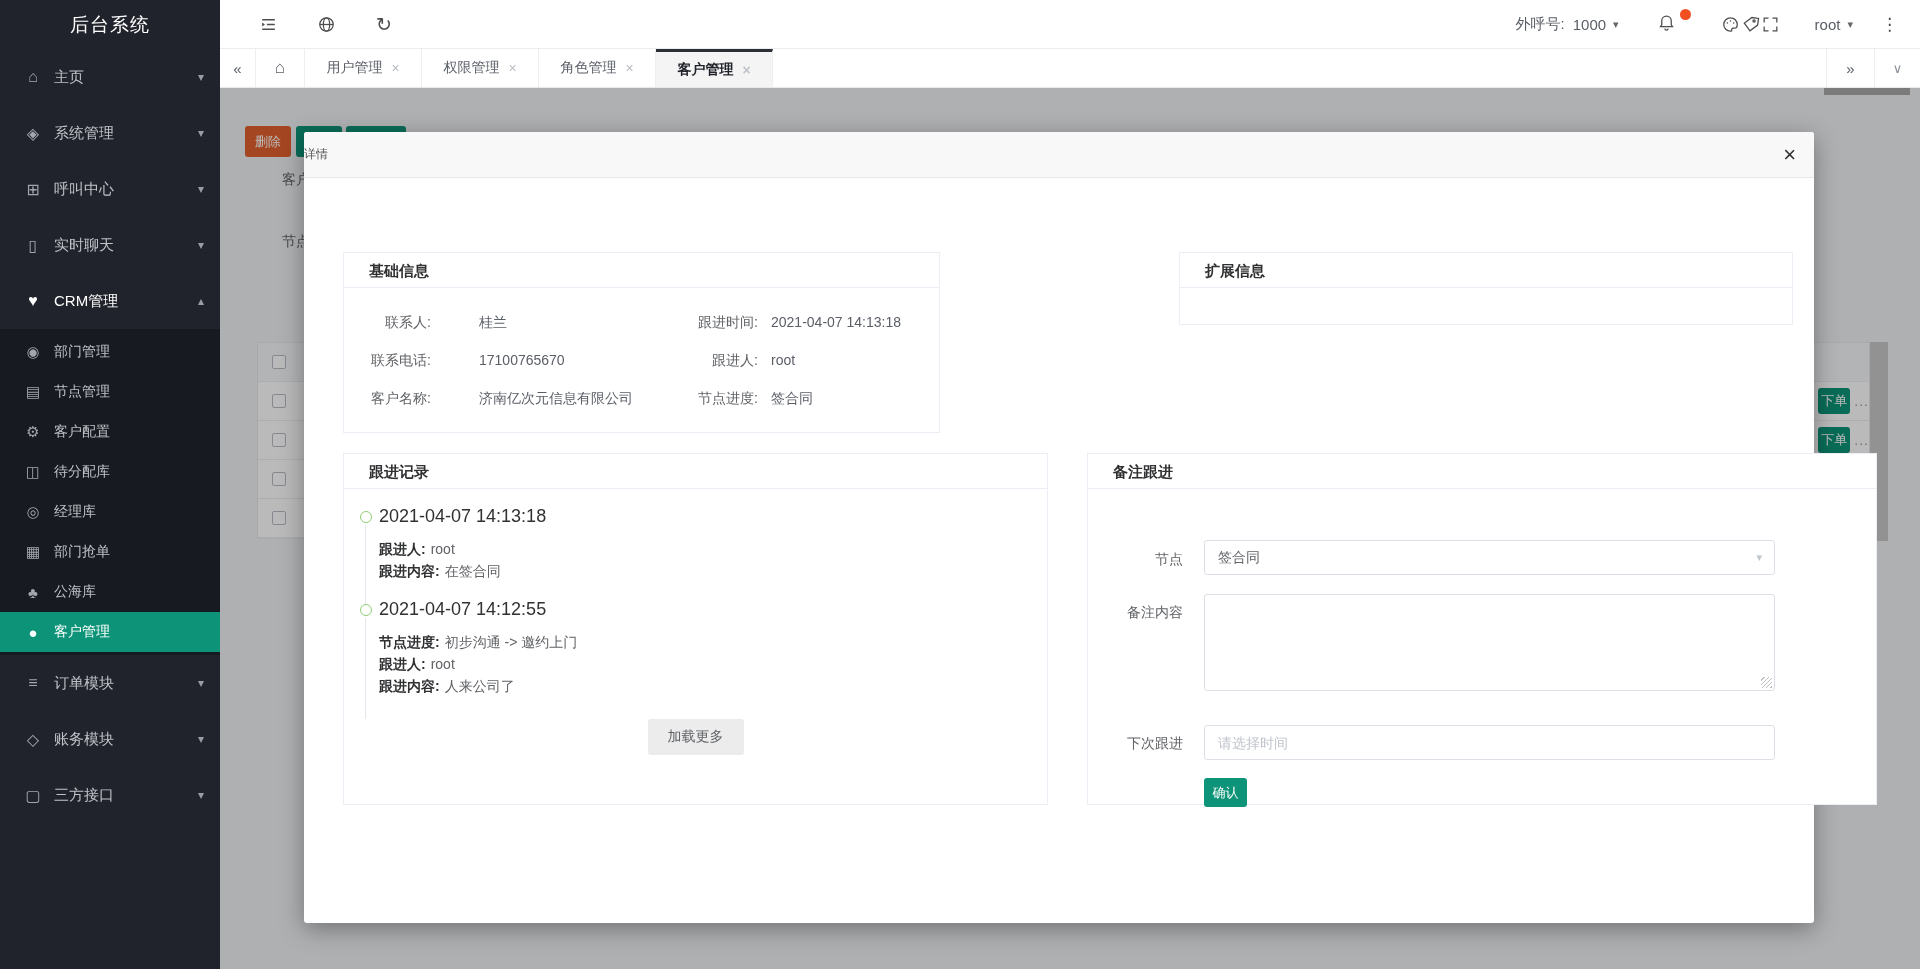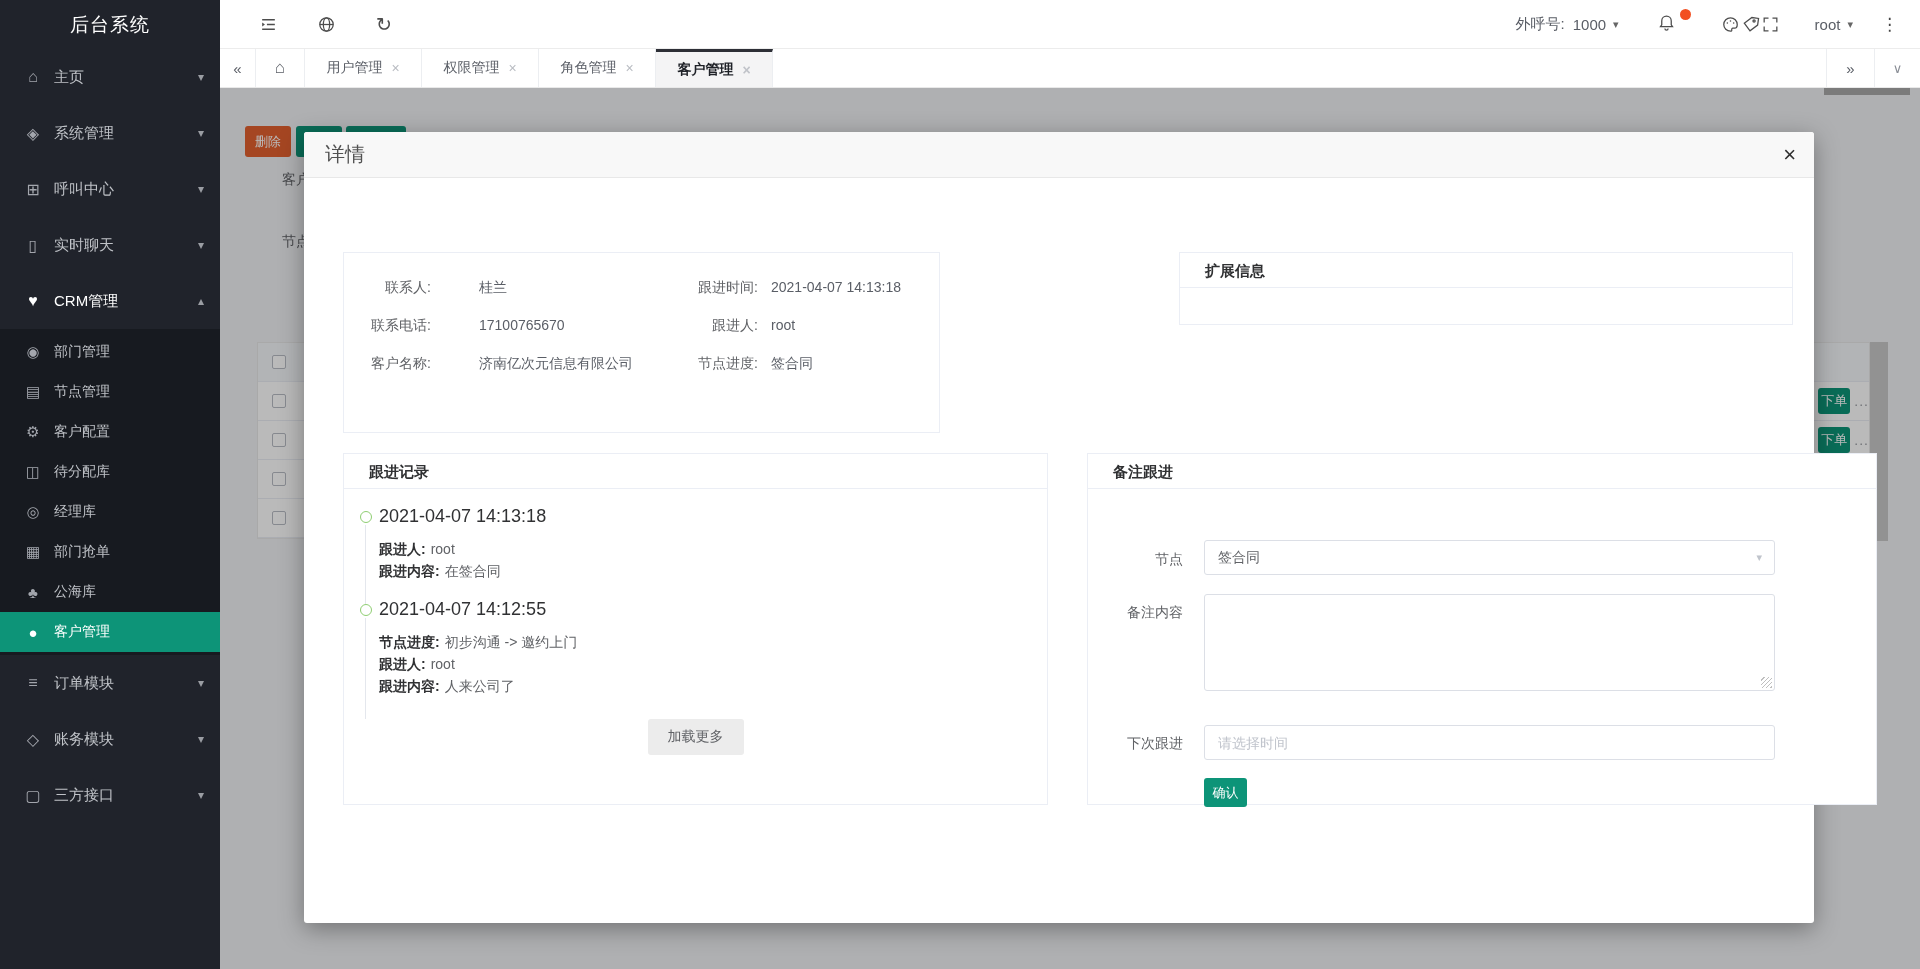--- a/index.html
+++ b/index.html
@@ -65,21 +65,21 @@
   .bg-table-right { position:absolute; left:1590px; top:254px; width:60px; background:#fff; border:1px solid #e8e8e8; border-left:none; }
   .bg-trow .btn.order { width:38px; height:26px; line-height:26px; margin-left:8px; background:#0d9478; font-size:13px; }
   .bg-trow .more { color:#9a9da3; margin-left:4px; letter-spacing:1px; }
   .v-scroll { position:absolute; left:1650px; top:254px; width:18px; height:199px; background:#c9c9c9; }
   .h-scroll { position:absolute; left:1604px; top:0; width:86px; height:7px; background:#a9a9a9; }
   .overlay { position:absolute; inset:0; background:rgba(0,0,0,0.27); z-index:50; }
 
   
   .modal { position:absolute; left:304px; top:132px; width:1510px; height:791px; background:#fff; border-radius:3px; box-shadow:0 6px 24px rgba(0,0,0,.35); z-index:100; }
   .m-head { height:46px; background:#f8f8f8; border-bottom:1px solid #e8e8e8; border-radius:3px 3px 0 0; position:relative; display:flex; align-items:center; }
-  .m-title { margin-left:21px; font-size:20px; color:#525252; }
+  .m-title { font-size:12px; color:#525252; }
   .m-close { position:absolute; right:18px; top:50%; transform:translateY(-50%); font-size:22px; color:#2f2f2f; cursor:pointer; line-height:1; }
   .m-body { position:relative; height:745px; }
   .card { position:absolute; background:#fff; border:1px solid #ebeef5; }
   .card-head { height:35px; line-height:35px; padding-left:25px; font-size:15px; font-weight:bold; color:#303133; border-bottom:1px solid #ebeef5; }
   .card.basic { left:39px; top:74px; width:597px; height:181px; }
   .card.ext   { left:875px; top:74px; width:614px; height:73px; }
   .card.rec   { left:39px;  top:275px; width:705px; height:352px; }
   .card.note  { left:783px; top:275px; width:790px; height:352px; }
 
   .b-row { position:relative; height:38px; }
@@ -334,20 +334,21 @@
 </div>
 
 <div class="modal">
   <div class="m-head">
     <span class="m-title">详情</span>
     <span class="m-close">×</span>
   </div>
   <div class="m-body">
 
     <div class="card basic">
+      <div class="card-head">基础信息</div>
       <div id="basic-rows">
           <div class="b-row">
             <span class="b-lab c1">联系人:</span>
             <span class="b-val v1">桂兰</span>
             <span class="b-lab c2">跟进时间:</span>
             <span class="b-val v2">2021-04-07 14:13:18</span>
           </div>
           <div class="b-row">
             <span class="b-lab c1">联系电话:</span>
             <span class="b-val v1">17100765670</span>

